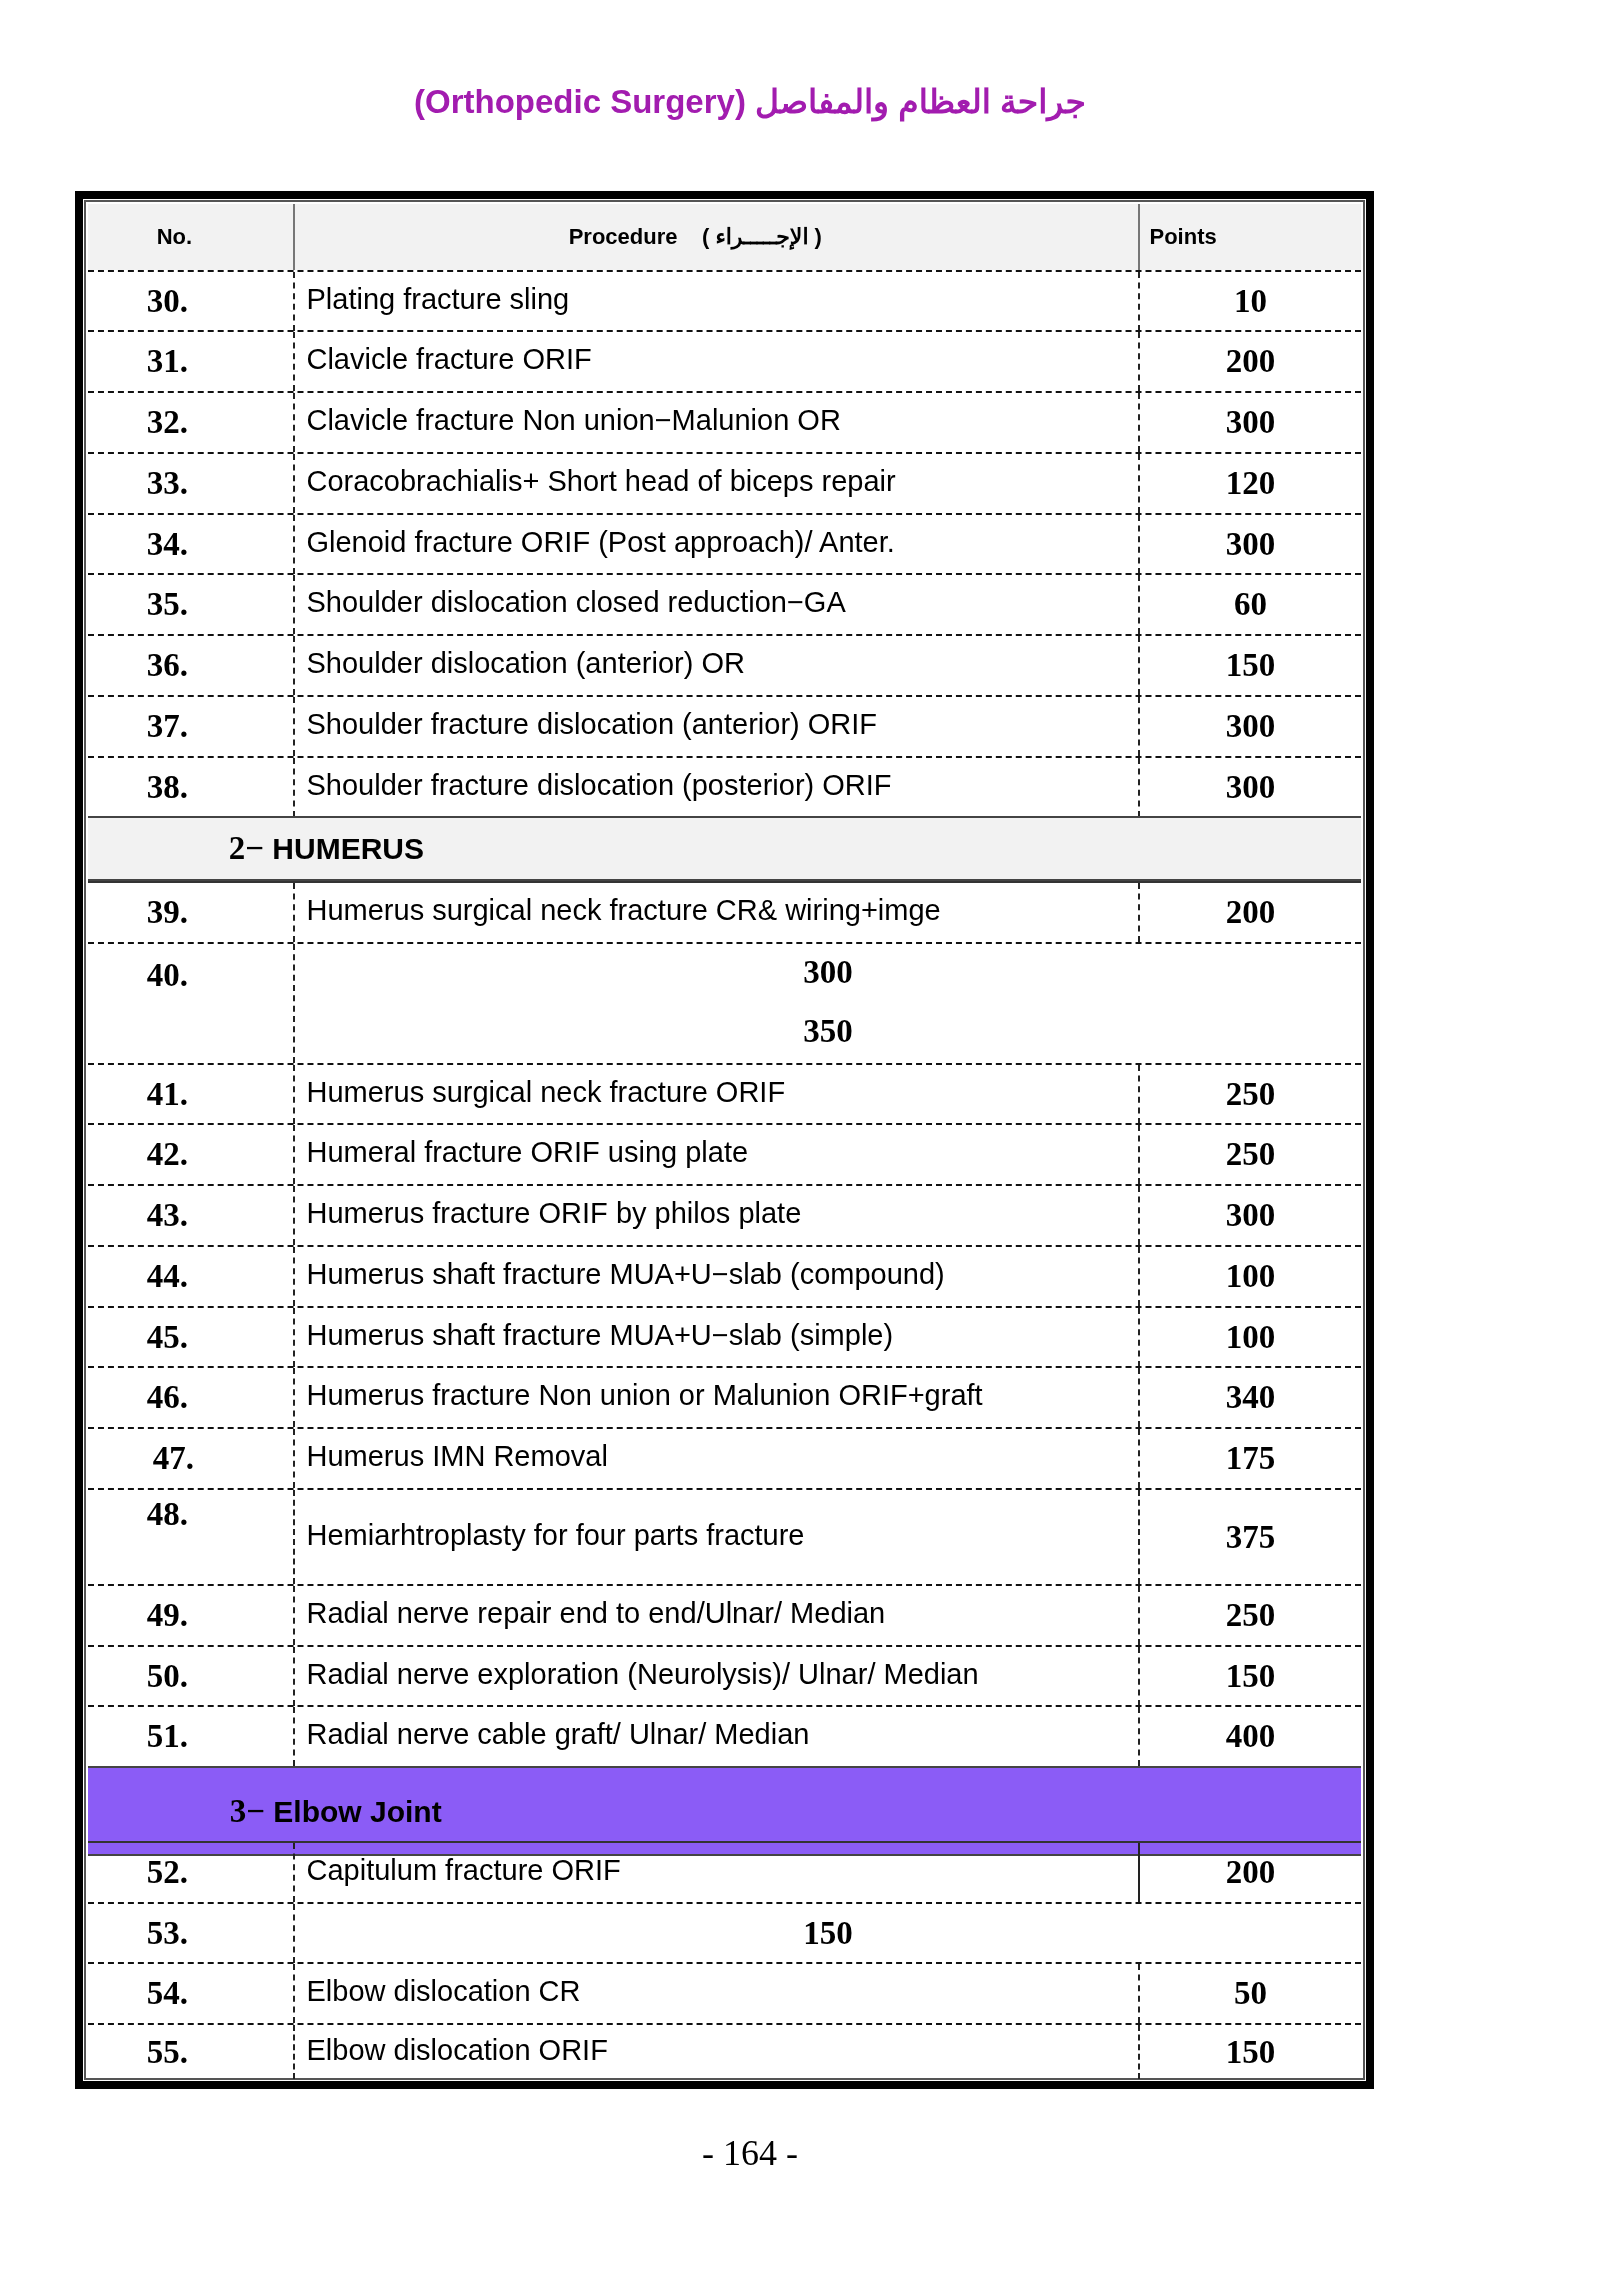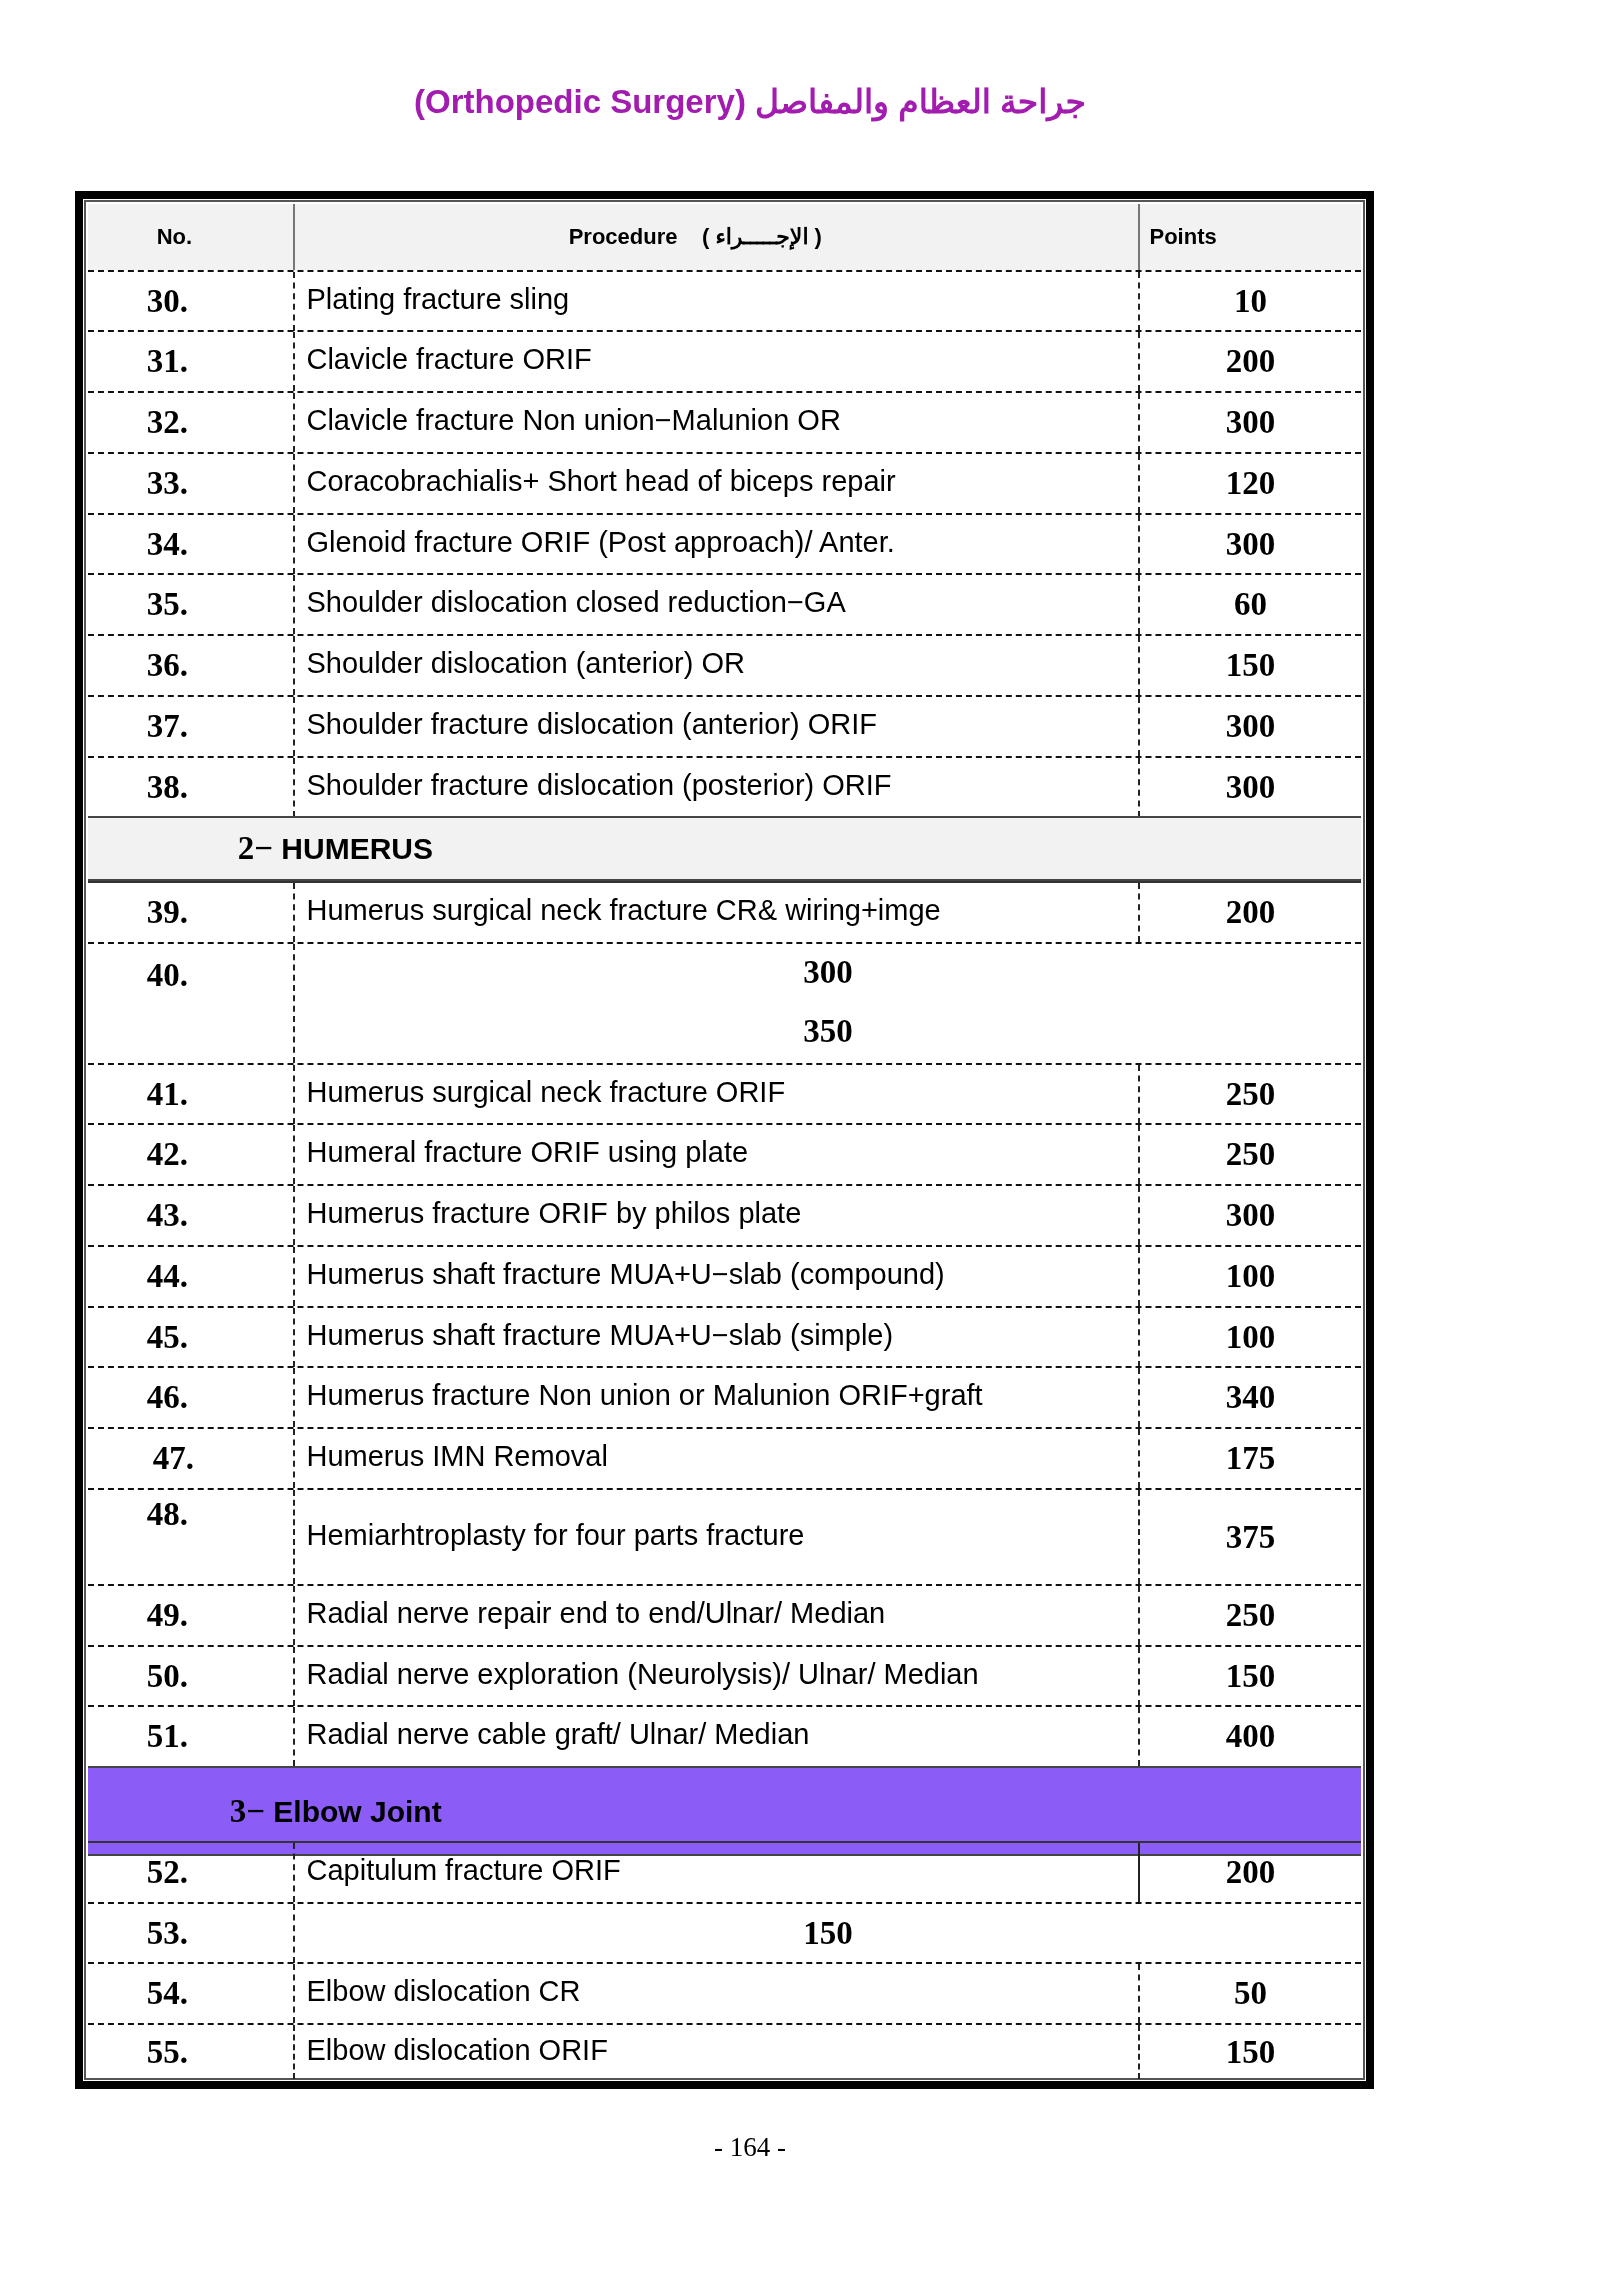--- a/index.html
+++ b/index.html
@@ -59,30 +59,30 @@
   }
   .pts-line {
     position: absolute; left: 0; right: 0; text-align: center;
     font-family: "Liberation Serif", serif; font-weight: bold; font-size: 33px;
   }
   .section {
     position: absolute; left: 4.9px; right: 4.9px; box-sizing: border-box;
     border-top: 2px solid #444; border-bottom: 2px solid #444;
   }
   .section .sec-label {
-    position: absolute; left: 150px; top: 50%; transform: translateY(-50%);
+    position: absolute; left: 141px; top: 50%; transform: translateY(-50%);
     font-family: "Liberation Sans", sans-serif; font-weight: bold; font-size: 30px;
     white-space: nowrap;
   }
   .section .sec-num {
     font-family: "Liberation Serif", serif; font-weight: bold; font-size: 33px;
   }
   .page-number {
     position: absolute; top: 2132px; left: 0; width: 1500px; text-align: center;
-    font-family: "Liberation Serif", serif; font-size: 27px;
+    font-family: "Liberation Serif", serif; font-size: 36px;
   }
 </style>
 </head>
 <body>
 
 <div class="title">(Orthopedic Surgery) جراحة العظام والمفاصل</div>
 
 <div class="table-frame">
   <div class="table-inner" id="tbl">
 

